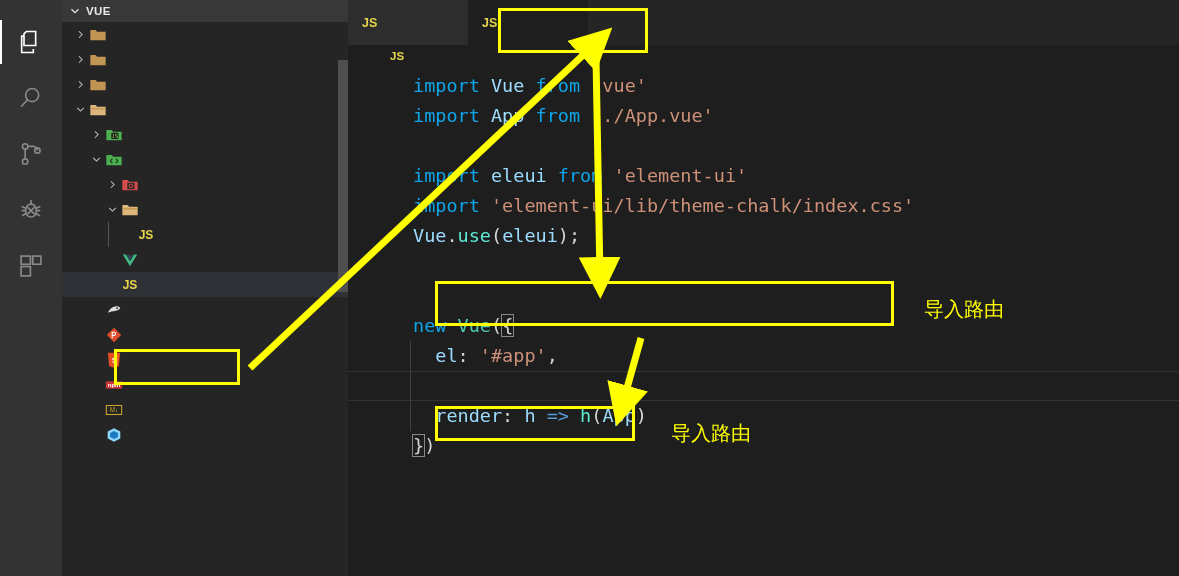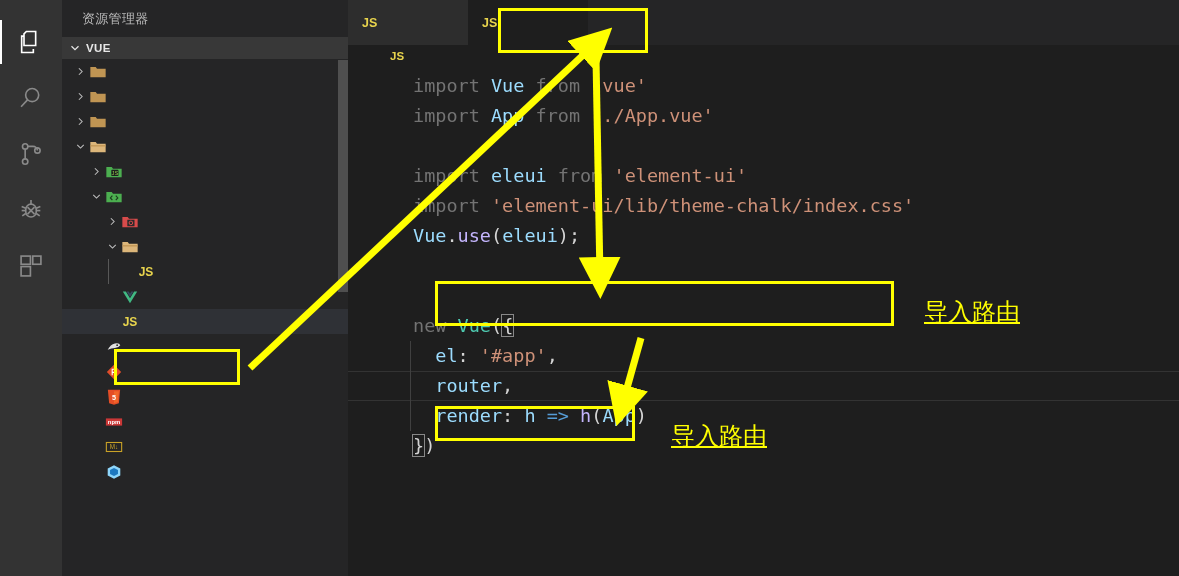--- a/index.html
+++ b/index.html
@@ -93,35 +93,35 @@
   .cl{height:30px;display:flex;align-items:center;white-space:pre;position:relative;}
   .cl .gut{
     width:53px;flex:0 0 53px;text-align:right;color:#858585;
     font-size:17px;padding-right:10px;box-sizing:border-box;
   }
   .cl .src{padding-left:12px;position:relative;}
   .cl.current{box-shadow:inset 0 1px 0 #333333, inset 0 -1px 0 #333333;}
   .cl.current .gut{color:#c6c6c6;}
   .vguide{position:absolute;left:62px;top:0;height:30px;width:1px;background:#404040;}
 
-  .kw{color:#737373;}      
+  .kw{color:#0ea5e9;}      
   .id{color:#9cdcfe;}      
   .str{color:#ce9178;}     
-  .fn{color:#c4b5fd;}      
+  .fn{color:#5eead4;}      
   .cls{color:#4ec9b0;}     
   .plain{color:#d4d4d4;}
   .op{color:#569cd6;}
   .brk{color:#d4d4d4;}
   .brmatch{outline:1px solid #888888;}
 
   
   .hlbox{position:absolute;border:3px solid #ffff00;box-sizing:border-box;pointer-events:none;}
   .anno{
-    position:absolute;color:#ffff00;font-size:24px;
-    font-family:"DejaVu Sans","Liberation Sans",sans-serif;pointer-events:none;text-decoration:underline;
+    position:absolute;color:#ffff00;font-size:20px;
+    font-family:"DejaVu Sans","Liberation Sans",sans-serif;pointer-events:none;
   }
   .arrows{position:absolute;left:0;top:0;width:1179px;height:576px;pointer-events:none;}
   .watermark{
     position:absolute;right:14px;bottom:7px;color:#8d8d8d;font-size:14px;
     font-family:"Liberation Sans",sans-serif;
   }
 </style>
 </head>
 <body>
 
@@ -181,21 +181,20 @@
         <svg width="28" height="28" viewBox="0 0 24 24" fill="none" stroke="#8a8a8a" stroke-width="1.4">
           <rect x="3.5" y="12.5" width="8" height="8"></rect>
           <rect x="3.5" y="3.5" width="8" height="7"></rect>
           <rect x="13.5" y="3.5" width="7" height="7"></rect>
         </svg>
       </span>
     </div>
   </div>
 
   <div class="sidebar">
-    <div class="sb-title">资源管理器</div>
 
     <div class="sb-sectionheader">
       <span class="chev">
         <svg width="14" height="14" viewBox="0 0 16 16" fill="none" stroke="#e7e7e7" stroke-width="1.4">
           <path d="M4 6 l4 4 l4 -4"></path>
         </svg>
       </span>
       <span>VUE</span>
     </div>
 
@@ -449,21 +448,21 @@
         <div class="cl"><span class="gut"></span><span class="src"><span class="kw">import</span><span class="plain"> </span><span class="id">Vue</span><span class="plain"> </span><span class="kw">from</span><span class="plain"> </span><span class="str">'vue'</span></span></div>
         <div class="cl"><span class="gut"></span><span class="src"><span class="kw">import</span><span class="plain"> </span><span class="id">App</span><span class="plain"> </span><span class="kw">from</span><span class="plain"> </span><span class="str">'./App.vue'</span></span></div>
         <div class="cl"><span class="gut"></span><span class="src"></span></div>
         <div class="cl"><span class="gut"></span><span class="src"><span class="kw">import</span><span class="plain"> </span><span class="id">eleui</span><span class="plain"> </span><span class="kw">from</span><span class="plain"> </span><span class="str">'element-ui'</span></span></div>
         <div class="cl"><span class="gut"></span><span class="src"><span class="kw">import</span><span class="plain"> </span><span class="str">'element-ui/lib/theme-chalk/index.css'</span></span></div>
         <div class="cl"><span class="gut"></span><span class="src"><span class="id">Vue</span><span class="plain">.</span><span class="fn">use</span><span class="brk">(</span><span class="id">eleui</span><span class="brk">)</span><span class="plain">;</span></span></div>
         <div class="cl"><span class="gut"></span><span class="src"></span></div>
         <div class="cl"><span class="gut"></span><span class="src"></span></div>
         <div class="cl"><span class="gut"></span><span class="src"><span class="kw">new</span><span class="plain"> </span><span class="cls">Vue</span><span class="brk">(</span><span class="brk brmatch">{</span></span></div>
         <div class="cl"><span class="vguide"></span><span class="gut"></span><span class="src"><span class="plain">  </span><span class="id">el</span><span class="plain">: </span><span class="str">'#app'</span><span class="plain">,</span></span></div>
-        <div class="cl current"><span class="vguide"></span><span class="gut"></span><span class="src"><span class="plain">  </span><span class="id">router</span><span class="plain">,</span></span></div>
+        <div class="cl current"><span class="vguide"></span><span class="gut"></span></div>
         <div class="cl"><span class="vguide"></span><span class="gut"></span><span class="src"><span class="plain">  </span><span class="id">render</span><span class="plain">: </span><span class="id">h</span><span class="plain"> </span><span class="op">=&gt;</span><span class="plain"> </span><span class="fn">h</span><span class="brk">(</span><span class="id">App</span><span class="brk">)</span></span></div>
         <div class="cl"><span class="gut"></span><span class="src"><span class="brk brmatch">}</span><span class="brk">)</span></span></div>
         <div class="cl"><span class="gut"></span><span class="src"></span></div>
       </div>
 
   </div>
 
   <div id="anno-layer">
       <div class="hlbox" style="left: 498px; top: 8px; width: 150px; height: 45px; border-color: rgb(255, 255, 0);"></div>
       <div class="hlbox" style="left: 114px; top: 349px; width: 126px; height: 36px; border-color: rgb(255, 255, 0);"></div>

